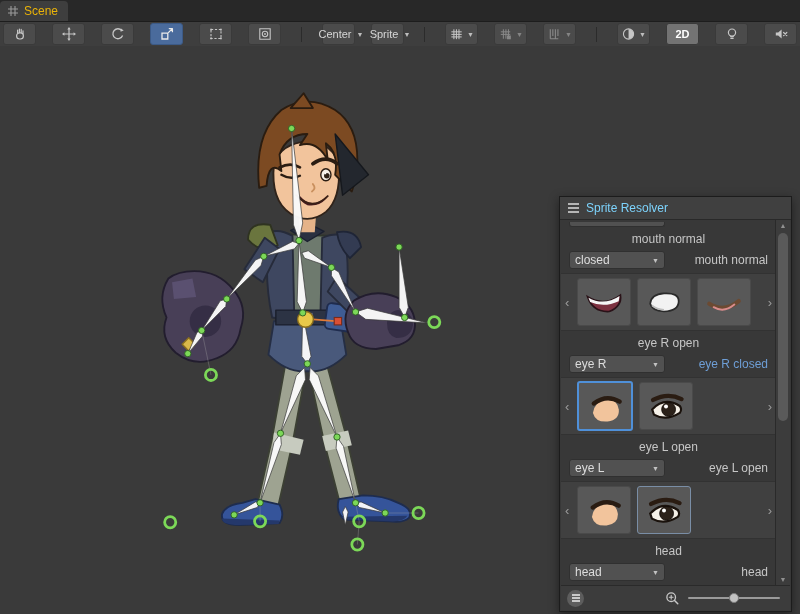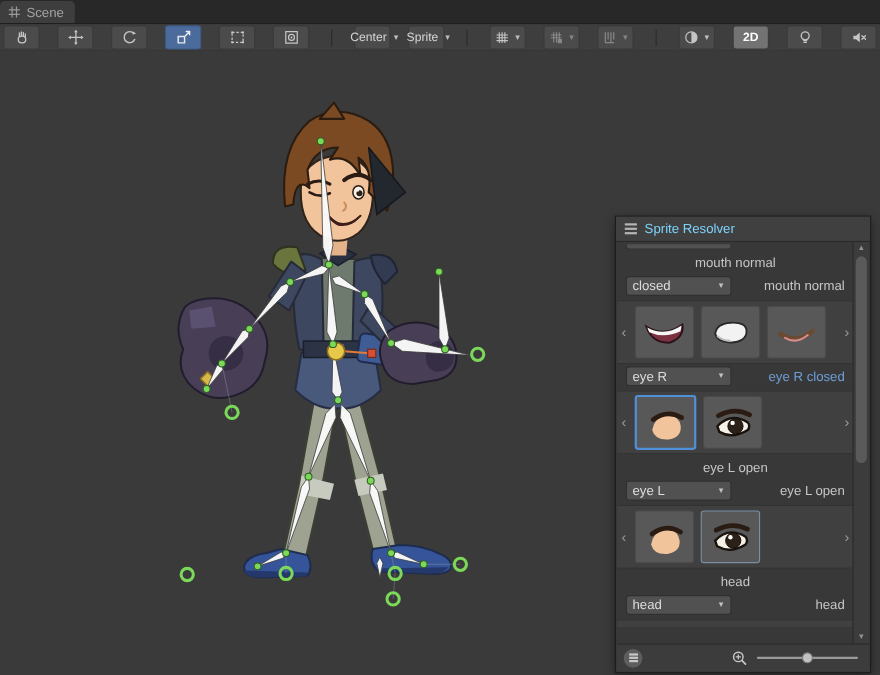--- a/index.html
+++ b/index.html
@@ -1,21 +1,21 @@
 <!DOCTYPE html>
 <html><head>
 <meta charset="utf-8">
 <style>
   html,body{margin:0;padding:0;background:#1e1e1e;font-family:"Liberation Sans",sans-serif;}
   .window{position:relative;width:800px;height:614px;background:#3a3a3a;overflow:hidden;user-select:none;}
 
   
   .tabbar{height:21px;background:#282828;border-bottom:1px solid #1d1d1d;display:flex;align-items:flex-end;}
   .tab{height:20px;background:#3e3e3e;border-radius:4px 4px 0 0;display:flex;align-items:center;gap:5px;
-       padding:0 10px 0 7px;color:#a3a3a3;font-size:12px;margin-left:0;}
+       padding:0 10px 0 7px;color:#eab308;font-size:12px;margin-left:0;}
   .tab .ic{width:12px;height:12px;}
 
   
   .toolbar{height:24px;background:#3e3e3e;border-bottom:1px solid #262626;display:flex;align-items:center;
            padding:0 3px;gap:16px;white-space:nowrap;}
   .tbtn{height:20px;min-width:25px;border-radius:3px;background:#4b4b4b;display:inline-flex;align-items:center;
         justify-content:center;gap:3px;color:#cccccc;font-size:11px;padding:0 3px;border:1px solid #3a3a3a;}
   .tbtn.selected{background:#4a6b9c;border-color:#3c5a86;}
   .tbtn.blue{background:#44617f;border-color:#39546f;}
   .tbtn.pressed{background:#737373;}
@@ -384,20 +384,21 @@
         </div>
         <div class="thumb">
           <svg width="44" height="38" viewBox="0 0 48 44">
             <path d="M7,24 Q24,35 41,21" stroke="#6b4a32" stroke-width="5" fill="none" stroke-linecap="round"></path>
             <path d="M12,28 Q24,35 36,25" stroke="#d98c8c" stroke-width="2.2" fill="none" stroke-linecap="round"></path>
           </svg>
         </div>
         <span class="strip-arrow next">›</span>
       </div>
 
+      <div class="sec-title">eye R open</div>
       <div class="sec-row">
         <div class="dropdown">
           <span>eye R</span>
           <span class="arr">▼</span>
         </div>
         <span class="cur-label link">eye R closed</span>
       </div>
       <div class="strip">
         <span class="strip-arrow prev">‹</span>
         <div class="thumb selected">

